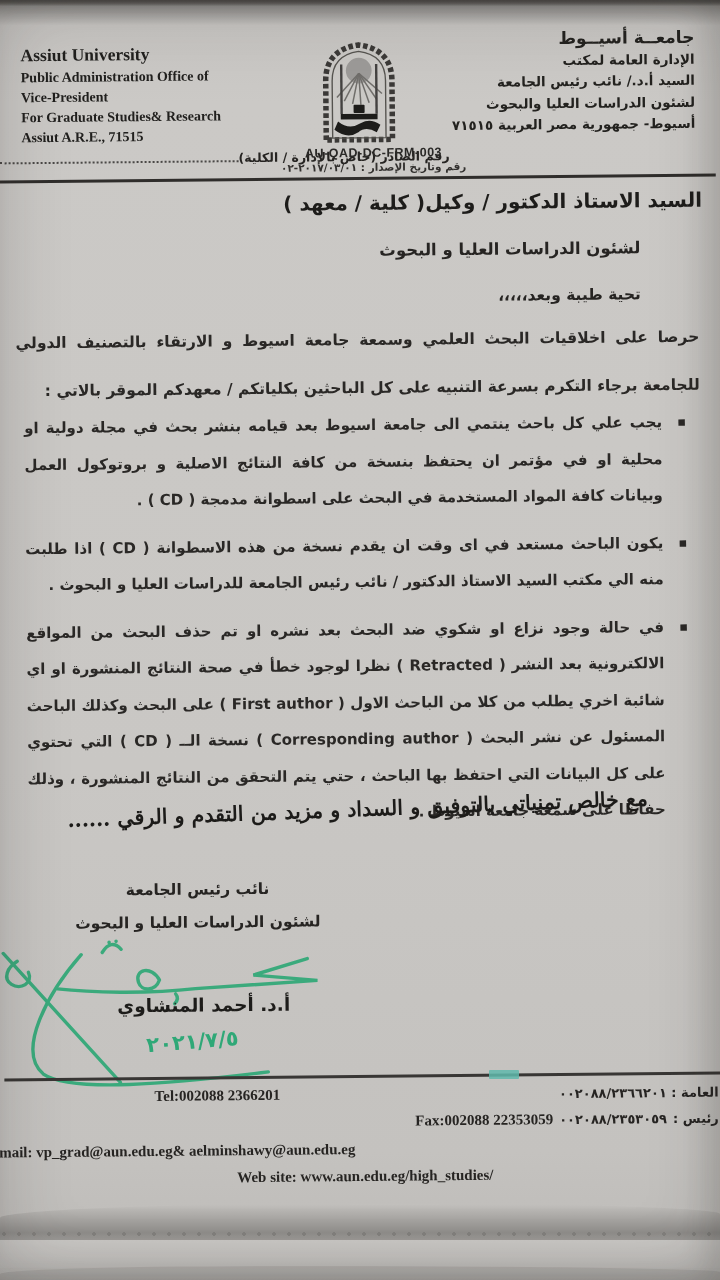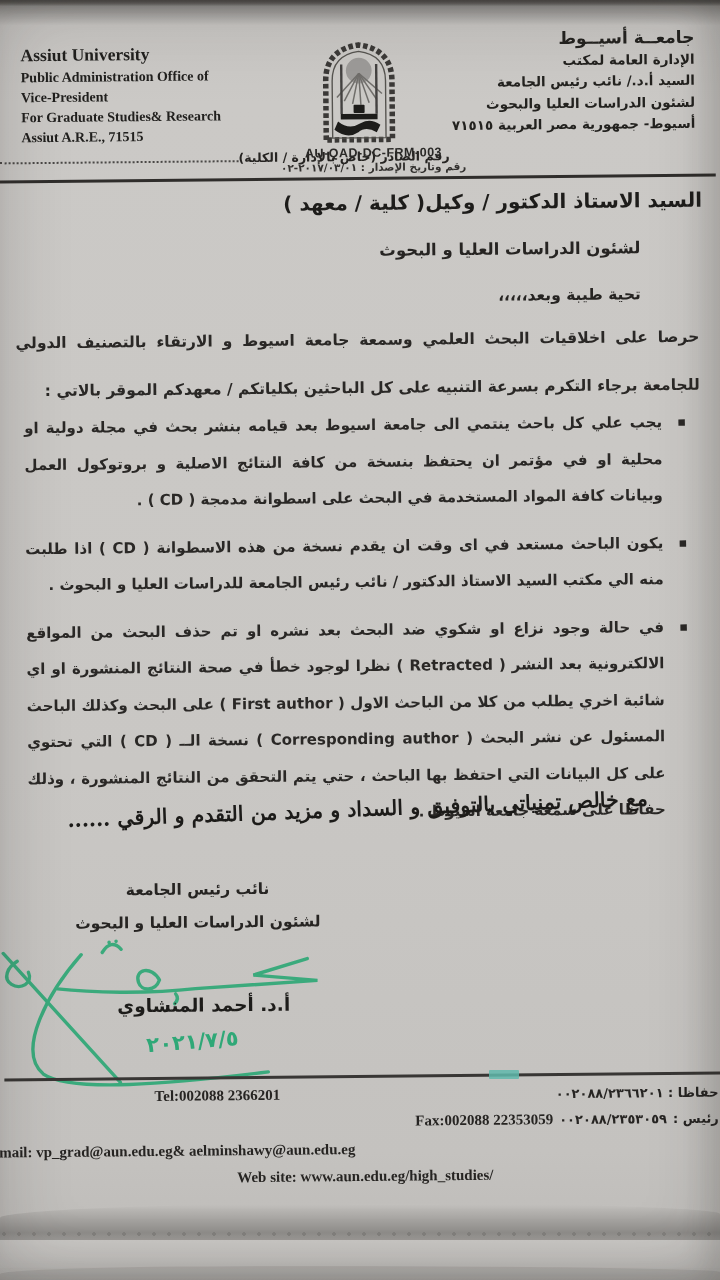--- a/index.html
+++ b/index.html
@@ -154,21 +154,21 @@
         </g>
       </svg>
     </div>
 
     <div class="abs sig-name ar">أ.د. أحمد المنشاوي</div>
     <div class="abs sig-date" style="color:#2fa877;" dir="ltr">٢٠٢١/٧/٥</div>
 
     <div class="abs ftr-rule"></div>
     <div class="abs tel-en en-serif">Tel:002088 2366201</div>
     <div class="abs tel-ar ar">
-      <span>حفاظا :</span>
+      <span>العامة :</span>
       <span>٠٠٢٠٨٨/٢٣٦٦٢٠١</span>
     </div>
     <div class="abs fax-row">
       <span class="ar-part ar">رئيس :</span>
       <span class="ar-part">٠٠٢٠٨٨/٢٣٥٣٠٥٩</span>
       <span class="en-part en-serif" dir="ltr">Fax:002088 22353059</span>
     </div>
     <div class="abs email-line en-serif">mail: vp_grad@aun.edu.eg&amp; aelminshawy@aun.edu.eg</div>
     <div class="abs web-line en-serif">Web site: www.aun.edu.eg/high_studies/</div>
 

